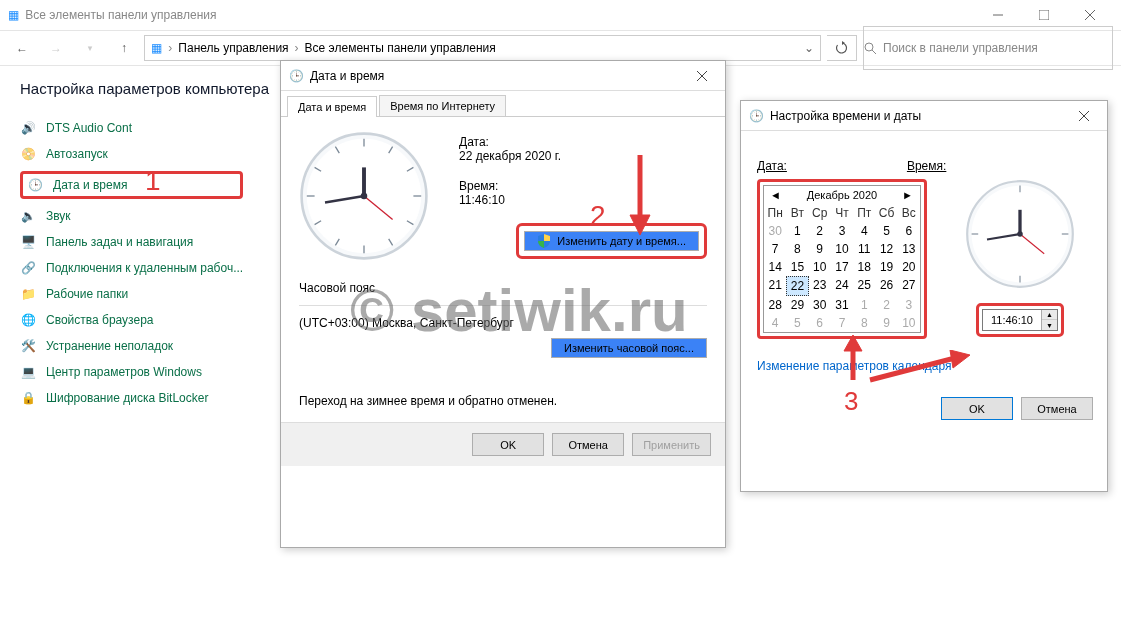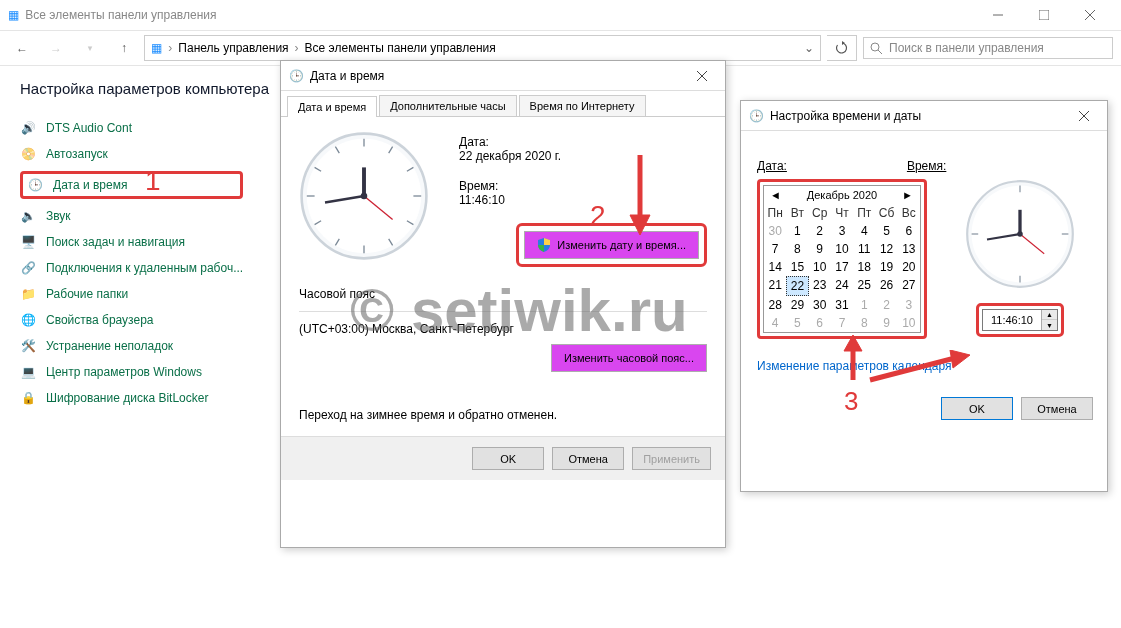--- a/index.html
+++ b/index.html
@@ -12,21 +12,21 @@
 .winctrl { width: 46px; height: 30px; display: flex; align-items: center; justify-content: center; color: #666; }
 .winctrl svg { width: 10px; height: 10px; }
 
 .navrow { height: 36px; display: flex; align-items: center; padding: 0 8px; gap: 6px; border-top: 1px solid #e5e5e5; border-bottom: 1px solid #e5e5e5; }
 .navarr { width: 28px; height: 28px; display: flex; align-items: center; justify-content: center; color: #555; }
 .navarr.disabled { color: #ccc; }
 .addrbar { flex: 1; height: 26px; border: 1px solid #ccc; display: flex; align-items: center; padding: 0 6px; gap: 6px; color: #000; }
 .addrbar .crumb { color: #000; }
 .addrbar .sep { color: #888; }
 .refreshbtn { width: 30px; height: 26px; border: 1px solid #ccc; border-left: none; display: flex; align-items: center; justify-content: center; }
-.searchbox { width: 250px; height: 22px; border: 1px solid #ccc; display: flex; align-items: center; padding: 0 6px; color: #888; gap: 6px; }
+.searchbox { width: 250px; height: 44px; border: 1px solid #ccc; display: flex; align-items: center; padding: 0 0; color: #888; gap: 6px; }
 
 .content { padding: 14px 20px; }
 .heading { color: #0f172a; font-size: 15px; margin-bottom: 22px; }
 
 .cpgrid { display: flex; gap: 250px; }
 .cpcol { display: flex; flex-direction: column; gap: 8px; }
 .cpitem { display: flex; align-items: center; gap: 8px; color: #0a6f48; font-size: 12px; }
 .cpicon { width: 18px; height: 18px; display: flex; align-items: center; justify-content: center; }
 .cpcol2 .cpicon { width: 18px; height: 18px; border-radius: 2px; }
 
@@ -49,21 +49,21 @@
 
 
 .dt-dialog { left: 280px; top: 60px; width: 446px; height: 488px; }
 .dt-row1 { display: flex; gap: 30px; align-items: flex-start; }
 .clock { width: 130px; height: 130px; }
 .clock-svg { width: 130px; height: 130px; }
 .dt-info { flex: 1; }
 .dt-info .lbl { margin-top: 4px; }
 .dt-info .val { margin-bottom: 16px; }
 .boxed-btn { border: 3px solid #e03a3a; border-radius: 6px; padding: 5px; display: inline-block; }
-.winbtn { height: 28px; border: 1px solid #adadad; background: #d946ef; display: inline-flex; align-items: center; padding: 0 12px; font-size: 11px; gap: 6px; }
+.winbtn { height: 20px; border: 1px solid #adadad; background: #3b82f6; display: inline-flex; align-items: center; padding: 0 12px; font-size: 11px; gap: 6px; }
 .shield { width: 14px; height: 14px; }
 .tz-section { margin-top: 20px; }
 .tz-section .hdr { margin-bottom: 10px; }
 .tz-line { border-top: 1px solid #ddd; margin: 6px 0 10px; }
 .tz-btn-wrap { text-align: right; margin-top: 8px; }
 .dst-note { margin-top: 36px; }
 
 
 .setdt-dialog { left: 740px; top: 100px; width: 368px; height: 392px; }
 .setdt-body { padding: 14px 16px; }
@@ -165,21 +165,21 @@
               <span class="cpicon">🕒</span>
               <span>Дата и время</span>
             </div>
           </span>
           <div class="cpitem">
             <span class="cpicon">🔈</span>
             <span>Звук</span>
           </div>
           <div class="cpitem">
             <span class="cpicon">🖥️</span>
-            <span>Поиск задач и навигация</span>
+            <span>Панель задач и навигация</span>
           </div>
           <div class="cpitem">
             <span class="cpicon">🔗</span>
             <span>Подключения к удаленным рабоч...</span>
           </div>
           <div class="cpitem">
             <span class="cpicon">📁</span>
             <span>Рабочие папки</span>
           </div>
           <div class="cpitem">
@@ -239,21 +239,20 @@
     <span class="sp"></span>
     <div class="dlg-close">
         <svg width="10" height="10" viewBox="0 0 10 10">
           <line x1="0" y1="0" x2="10" y2="10" stroke="#444"></line>
           <line x1="10" y1="0" x2="0" y2="10" stroke="#444"></line>
         </svg>
       </div>
   </div>
   <div class="tabstrip">
     <div class="tab active">Дата и время</div>
-    <div class="tab">Дополнительные часы</div>
     <div class="tab">Время по Интернету</div>
   </div>
   <div class="dlg-body">
     <div class="dt-row1">
       <div class="clock">
         <svg class="clock-svg" viewBox="0 0 100 100">
           <circle cx="50" cy="50" r="48" fill="#f7f9fb" stroke="#ccd3da" stroke-width="2"></circle>
           <circle cx="50" cy="50" r="44" fill="#fff"></circle>
           <g stroke="#7a8896" stroke-width="1">
               <line x1="50" y1="6" x2="50" y2="12"></line>

